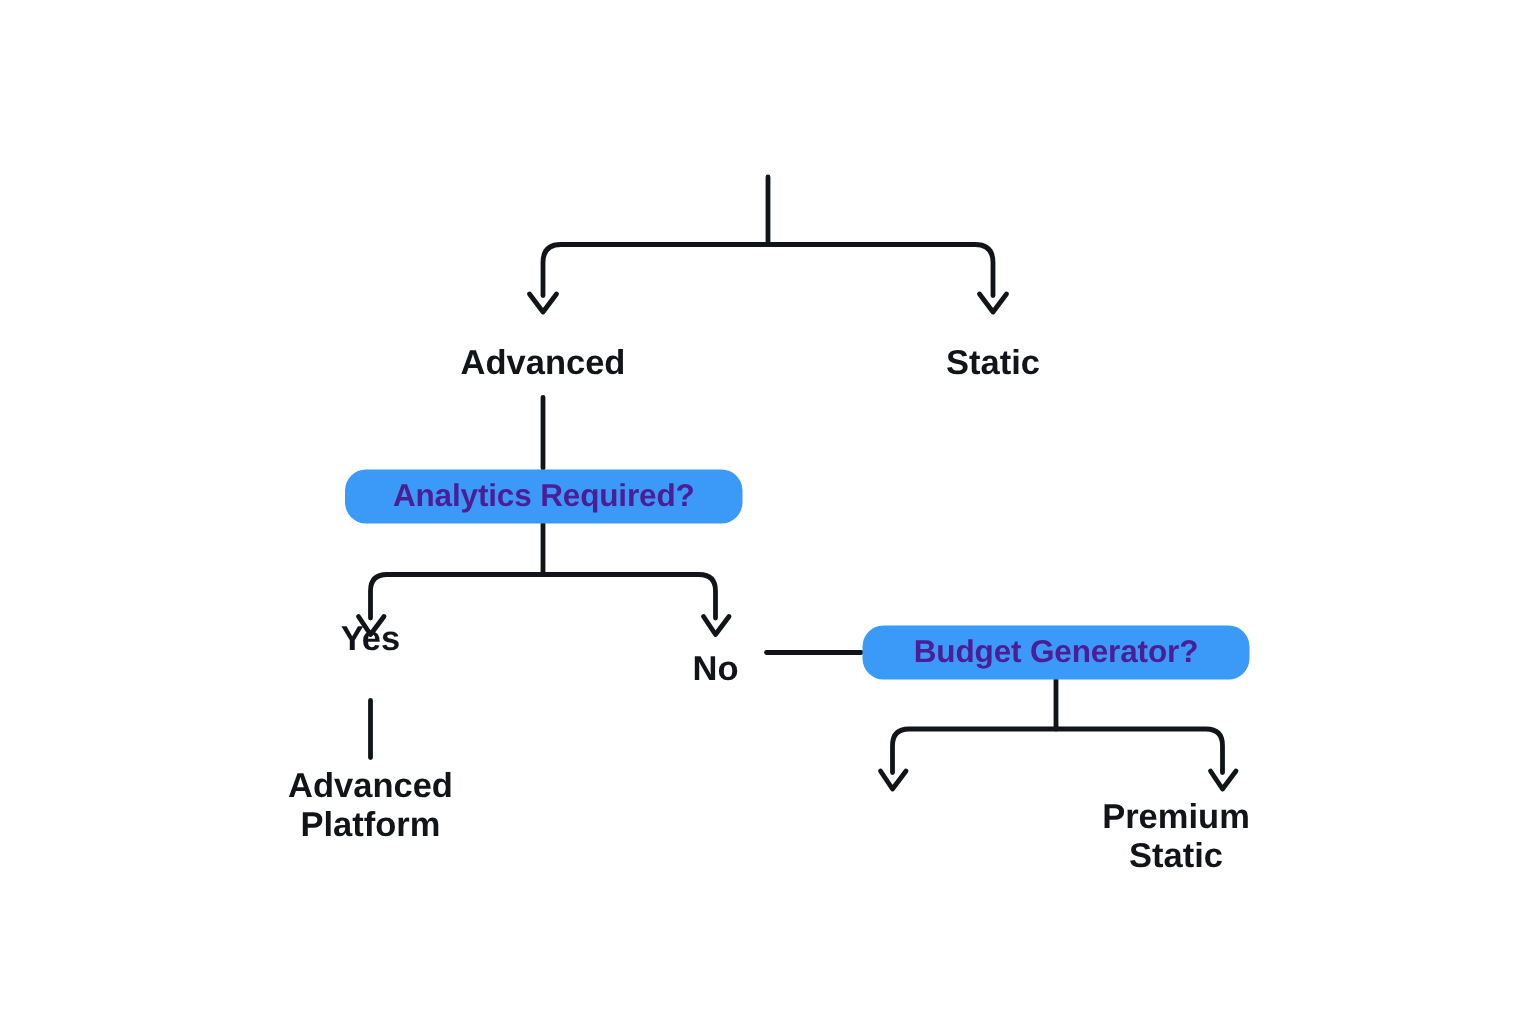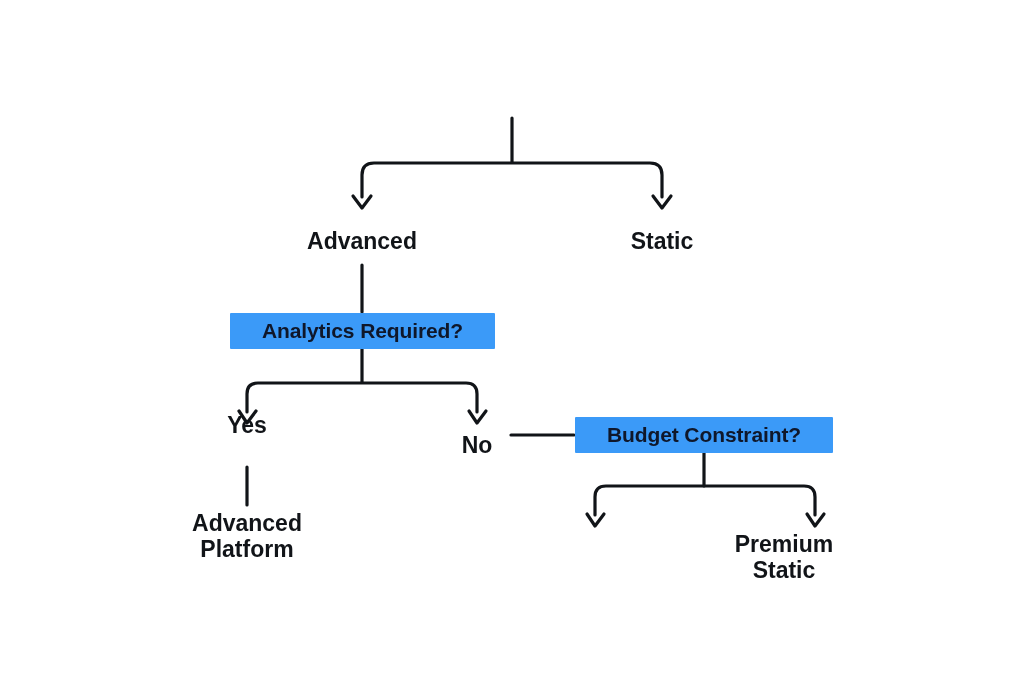--- a/index.html
+++ b/index.html
@@ -48,22 +48,22 @@
   .leaf-label {
     font-size: 23px;
     font-weight: bold;
   }
   .pill {
     position: absolute;
     display: flex;
     align-items: center;
     justify-content: center;
     background: #3b9af8;
-    color: #0f172a;
-    border-radius: 1px;
+    color: #4c1d95;
+    border-radius: 14px;
     font-size: 21px;
     font-weight: bold;
     letter-spacing: -0.1px;
     box-sizing: border-box;
     padding: 0 14px;
   }
 </style>
 </head>
 <body>
 
@@ -104,19 +104,19 @@
 
   <div class="pill" style="left:230px; top:313px; width:265px; height:36px;">Analytics Required?</div>
 
   <div class="node-label yn-label" style="left:167px; top:413px; width:160px;">Yes</div>
 
   <div class="node-label leaf-label" style="left:117px; top:511px; width:260px;">Advanced
 Platform</div>
 
   <div class="node-label yn-label" style="left:397px; top:433px; width:160px;">No</div>
 
-  <div class="pill" style="left:575px; top:417px; width:258px; height:36px;">Budget Constraint?</div>
+  <div class="pill" style="left:575px; top:417px; width:258px; height:36px;">Budget Generator?</div>
 
 
   <div class="node-label leaf-label" style="left:654px; top:532px; width:260px;">Premium
 Static</div>
 
 </div>
 
 </body></html>

